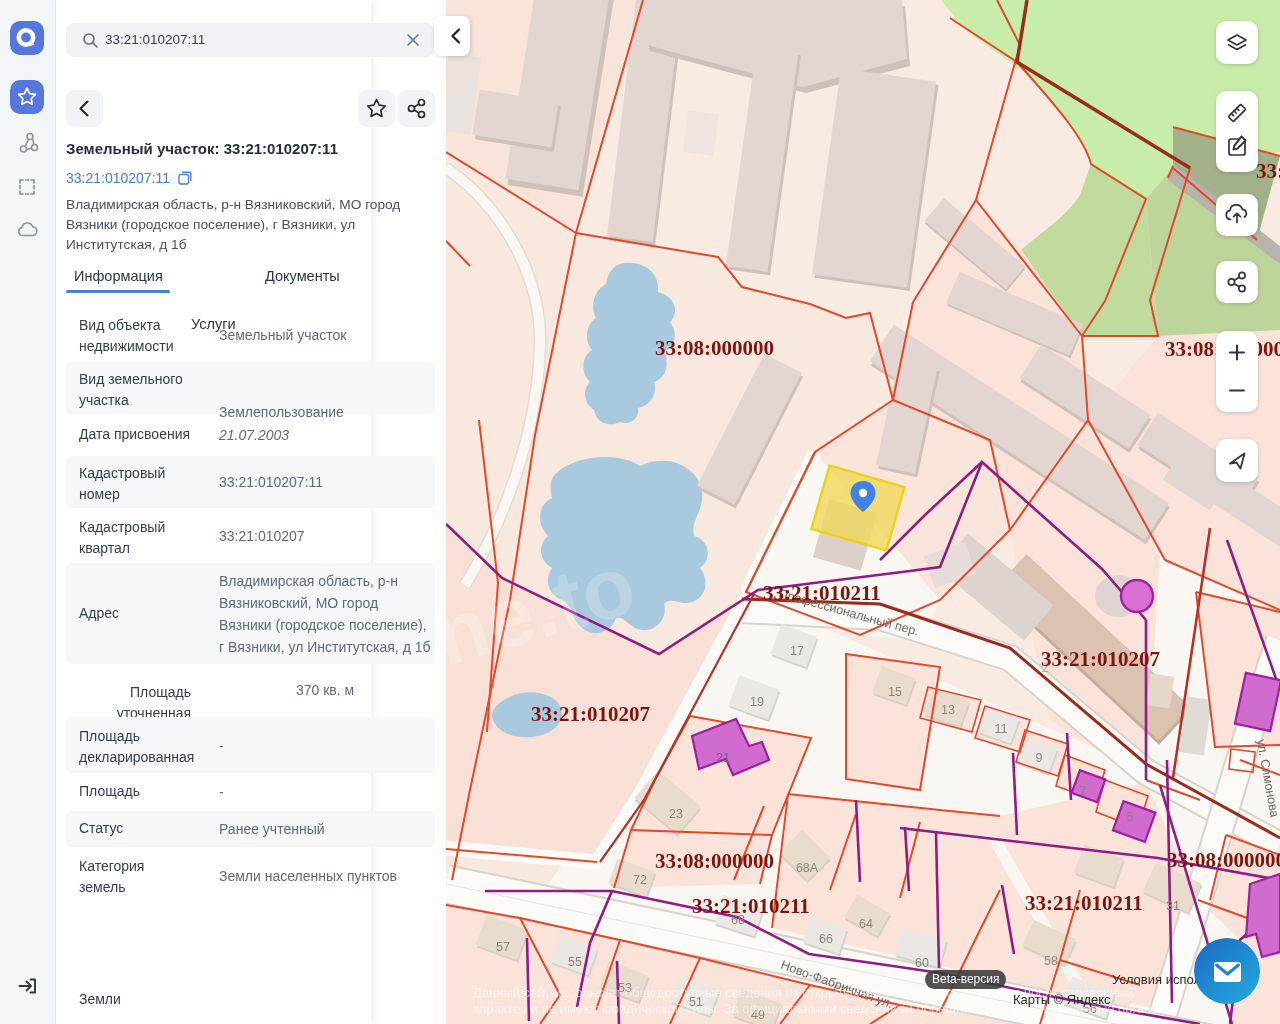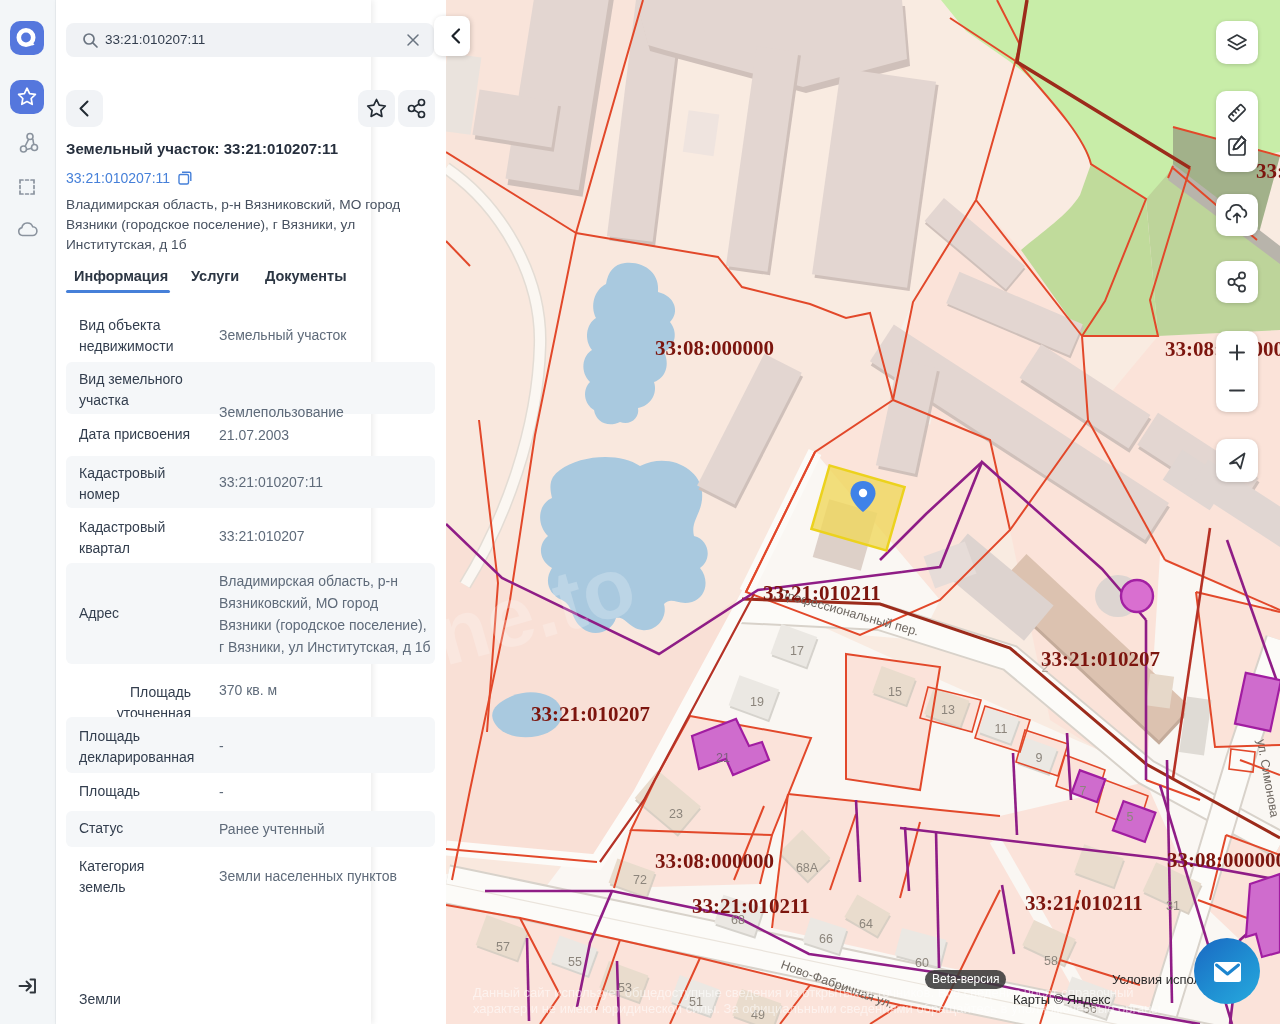--- a/index.html
+++ b/index.html
@@ -11,21 +11,21 @@
   .railbtn{position:absolute;left:10px;width:34px;height:34px;border-radius:10px;}
   .railblue{background:#5577dd;}
   
   #panel{position:absolute;left:56px;top:0;width:315px;height:1024px;background:#fff;box-shadow:2px 0 6px rgba(0,0,0,.08);}
   #search{position:absolute;left:10px;top:23px;width:368px;height:34px;background:#f0f2f5;border-radius:8px;}
   #search .q{position:absolute;left:39px;top:9px;font-size:13.5px;color:#333e4e;}
   .sqbtn{position:absolute;top:90px;width:37px;height:37px;background:#f1f3f6;border-radius:9px;}
   #title{position:absolute;left:10px;top:140px;font-size:15px;font-weight:bold;color:#262f3d;}
   #cadlink{position:absolute;left:10px;top:170px;font-size:14px;color:#4680d9;}
   #addr{position:absolute;left:10px;top:195px;width:360px;font-size:13.7px;line-height:20px;color:#46505f;}
-  .tab{position:absolute;top:268px;font-size:14.5px;font-weight:bold;color:#2c3643;}
+  .tab{position:absolute;top:268px;font-size:14.5px;font-weight:normal;color:#2c3643;}
   #tabline{position:absolute;left:10px;top:290px;width:104px;height:3px;background:#4680d9;border-radius:2px;}
   .row{position:absolute;left:10px;width:369px;border-radius:6px;}
   .row.g{background:#f5f7f9;}
   .row .lb{position:absolute;left:13px;font-size:14px;line-height:21px;color:#333e4e;width:112px;}
   .row .vl{position:absolute;left:153px;font-size:14px;line-height:22px;color:#5f6b7a;width:212px;}
   
   #map{position:absolute;left:446px;top:0;width:834px;height:1024px;background:#f9ebe1;}
   
   #collapse{position:absolute;left:434px;top:16px;width:36px;height:40px;background:#fff;border-radius:8px;box-shadow:1px 1px 5px rgba(0,0,0,.18);}
   
@@ -511,50 +511,50 @@
     </div>
     <div id="title">Земельный участок: 33:21:010207:11</div>
     <div id="cadlink">33:21:010207:11
       <svg style="vertical-align:-2px;margin-left:4px;" width="14" height="14" viewBox="0 0 14 14">
         <rect x="1" y="3.5" width="9.5" height="9.5" rx="1.5" fill="none" stroke="#4680d9" stroke-width="1.4"></rect>
         <path d="M4 1.2 L11.5 1.2 Q12.8 1.2 12.8 2.5 L12.8 10" fill="none" stroke="#4680d9" stroke-width="1.4"></path>
       </svg>
     </div>
     <div id="addr">Владимирская область, р-н Вязниковский, МО город Вязники (городское поселение), г Вязники, ул Институтская, д 1б</div>
     <div class="tab" style="left:18px;">Информация</div>
-    <div class="tab" style="left:135px;">Услуги</div>
+    <div class="tab" style="left:135px;margin-top:48px;">Услуги</div>
     <div class="tab" style="left:209px;">Документы</div>
     <div id="tabline"></div>
     <div class="row" style="top:306px;height:56px;">
       <div class="lb" style="top:9px;">Вид объекта недвижимости</div>
       <div class="vl" style="top:18px;">Земельный участок</div>
     </div>
     <div class="row g" style="top:362px;height:52px;">
       <div class="lb" style="top:7px;">Вид земельного участка</div>
       <div class="vl" style="top:15px;margin-top:24px;">Землепользование</div>
     </div>
     <div class="row" style="top:414px;height:42px;">
       <div class="lb" style="top:10px;width:180px;">Дата присвоения</div>
-      <div class="vl" style="top:10px;">21.07.2003</div>
+      <div class="vl" style="top:10px;font-style:italic;">21.07.2003</div>
     </div>
     <div class="row g" style="top:456px;height:52px;">
       <div class="lb" style="top:7px;">Кадастровый номер</div>
       <div class="vl" style="top:15px;">33:21:010207:11</div>
     </div>
     <div class="row" style="top:508px;height:55px;">
       <div class="lb" style="top:9px;">Кадастровый квартал</div>
       <div class="vl" style="top:17px;">33:21:010207</div>
     </div>
     <div class="row g" style="top:563px;height:101px;">
       <div class="lb" style="top:40px;">Адрес</div>
       <div class="vl" style="top:7px;">Владимирская область, р-н Вязниковский, МО город Вязники (городское поселение), г Вязники, ул Институтская, д 1б</div>
     </div>
     <div class="row" style="top:664px;height:53px;">
       <div class="lb" style="top:18px;text-align:right;">Площадь уточненная</div>
-      <div class="vl" style="top:15px;">370 кв. м</div>
+      <div class="vl" style="top:15px;text-align:center;">370 кв. м</div>
     </div>
     <div class="row g" style="top:717px;height:56px;">
       <div class="lb" style="top:9px;">Площадь декларированная</div>
       <div class="vl" style="top:18px;">-</div>
     </div>
     <div class="row" style="top:773px;height:38px;">
       <div class="lb" style="top:8px;width:180px;">Площадь</div>
       <div class="vl" style="top:8px;">-</div>
     </div>
     <div class="row g" style="top:811px;height:36px;">

